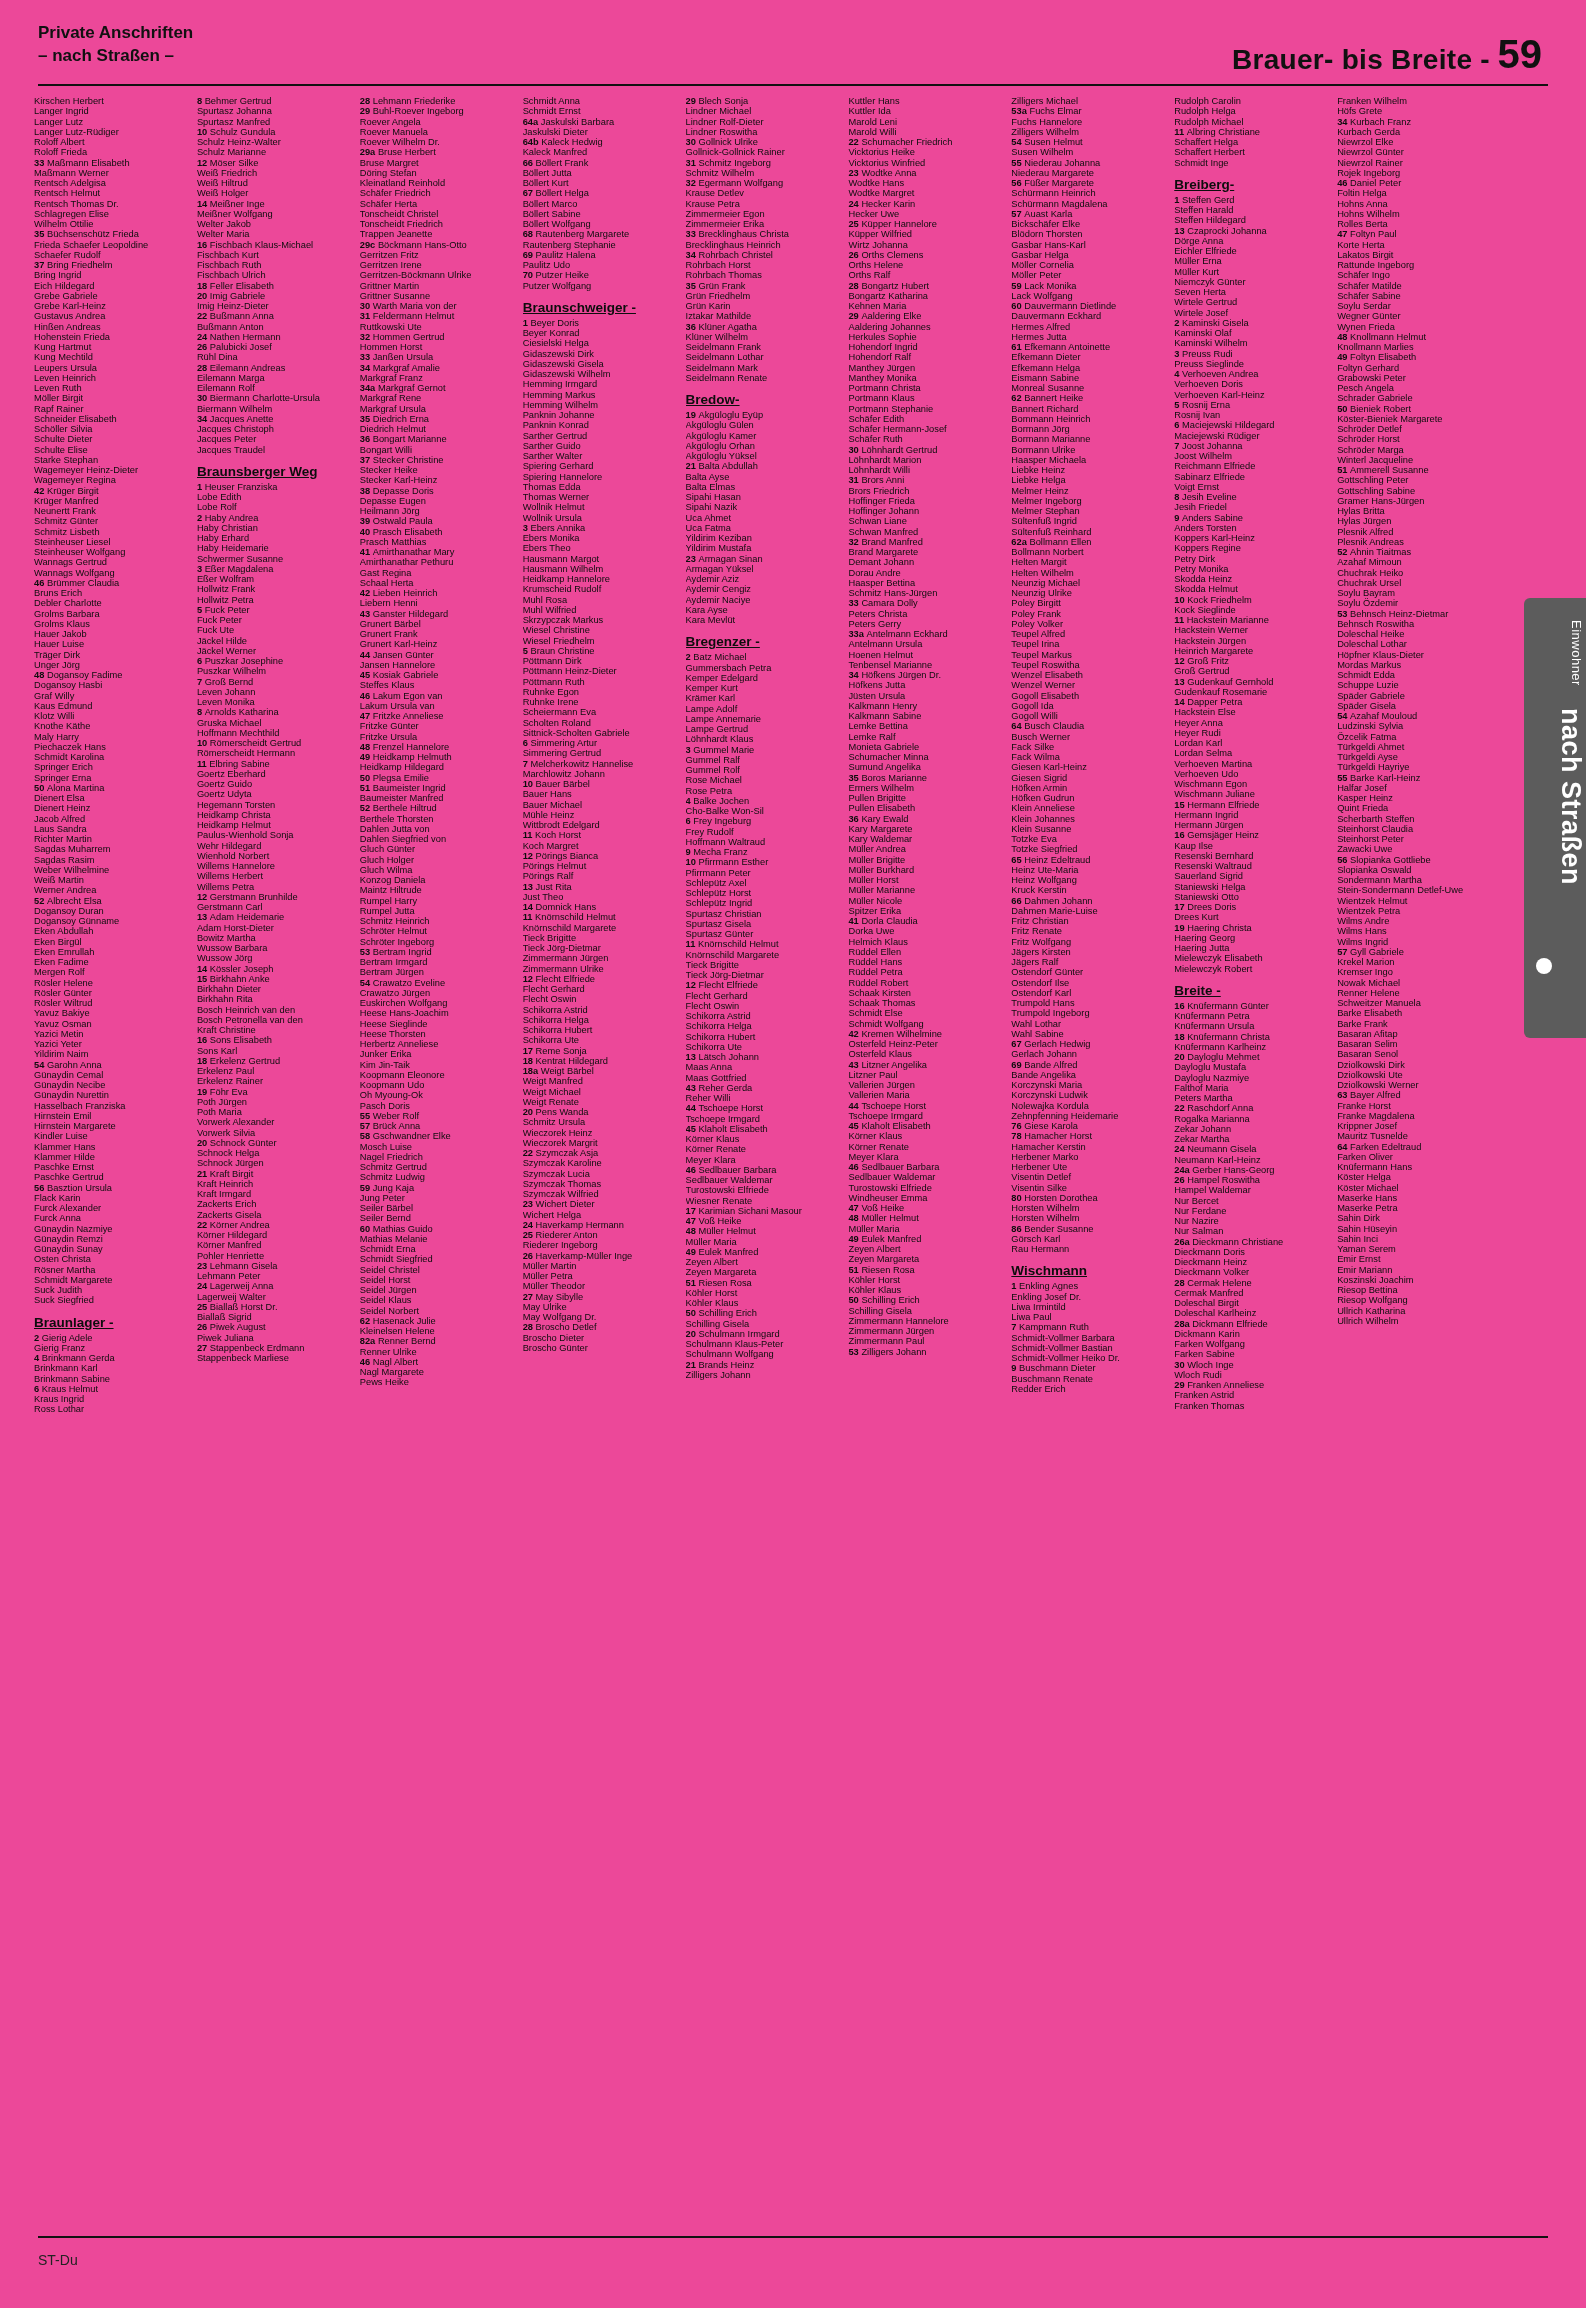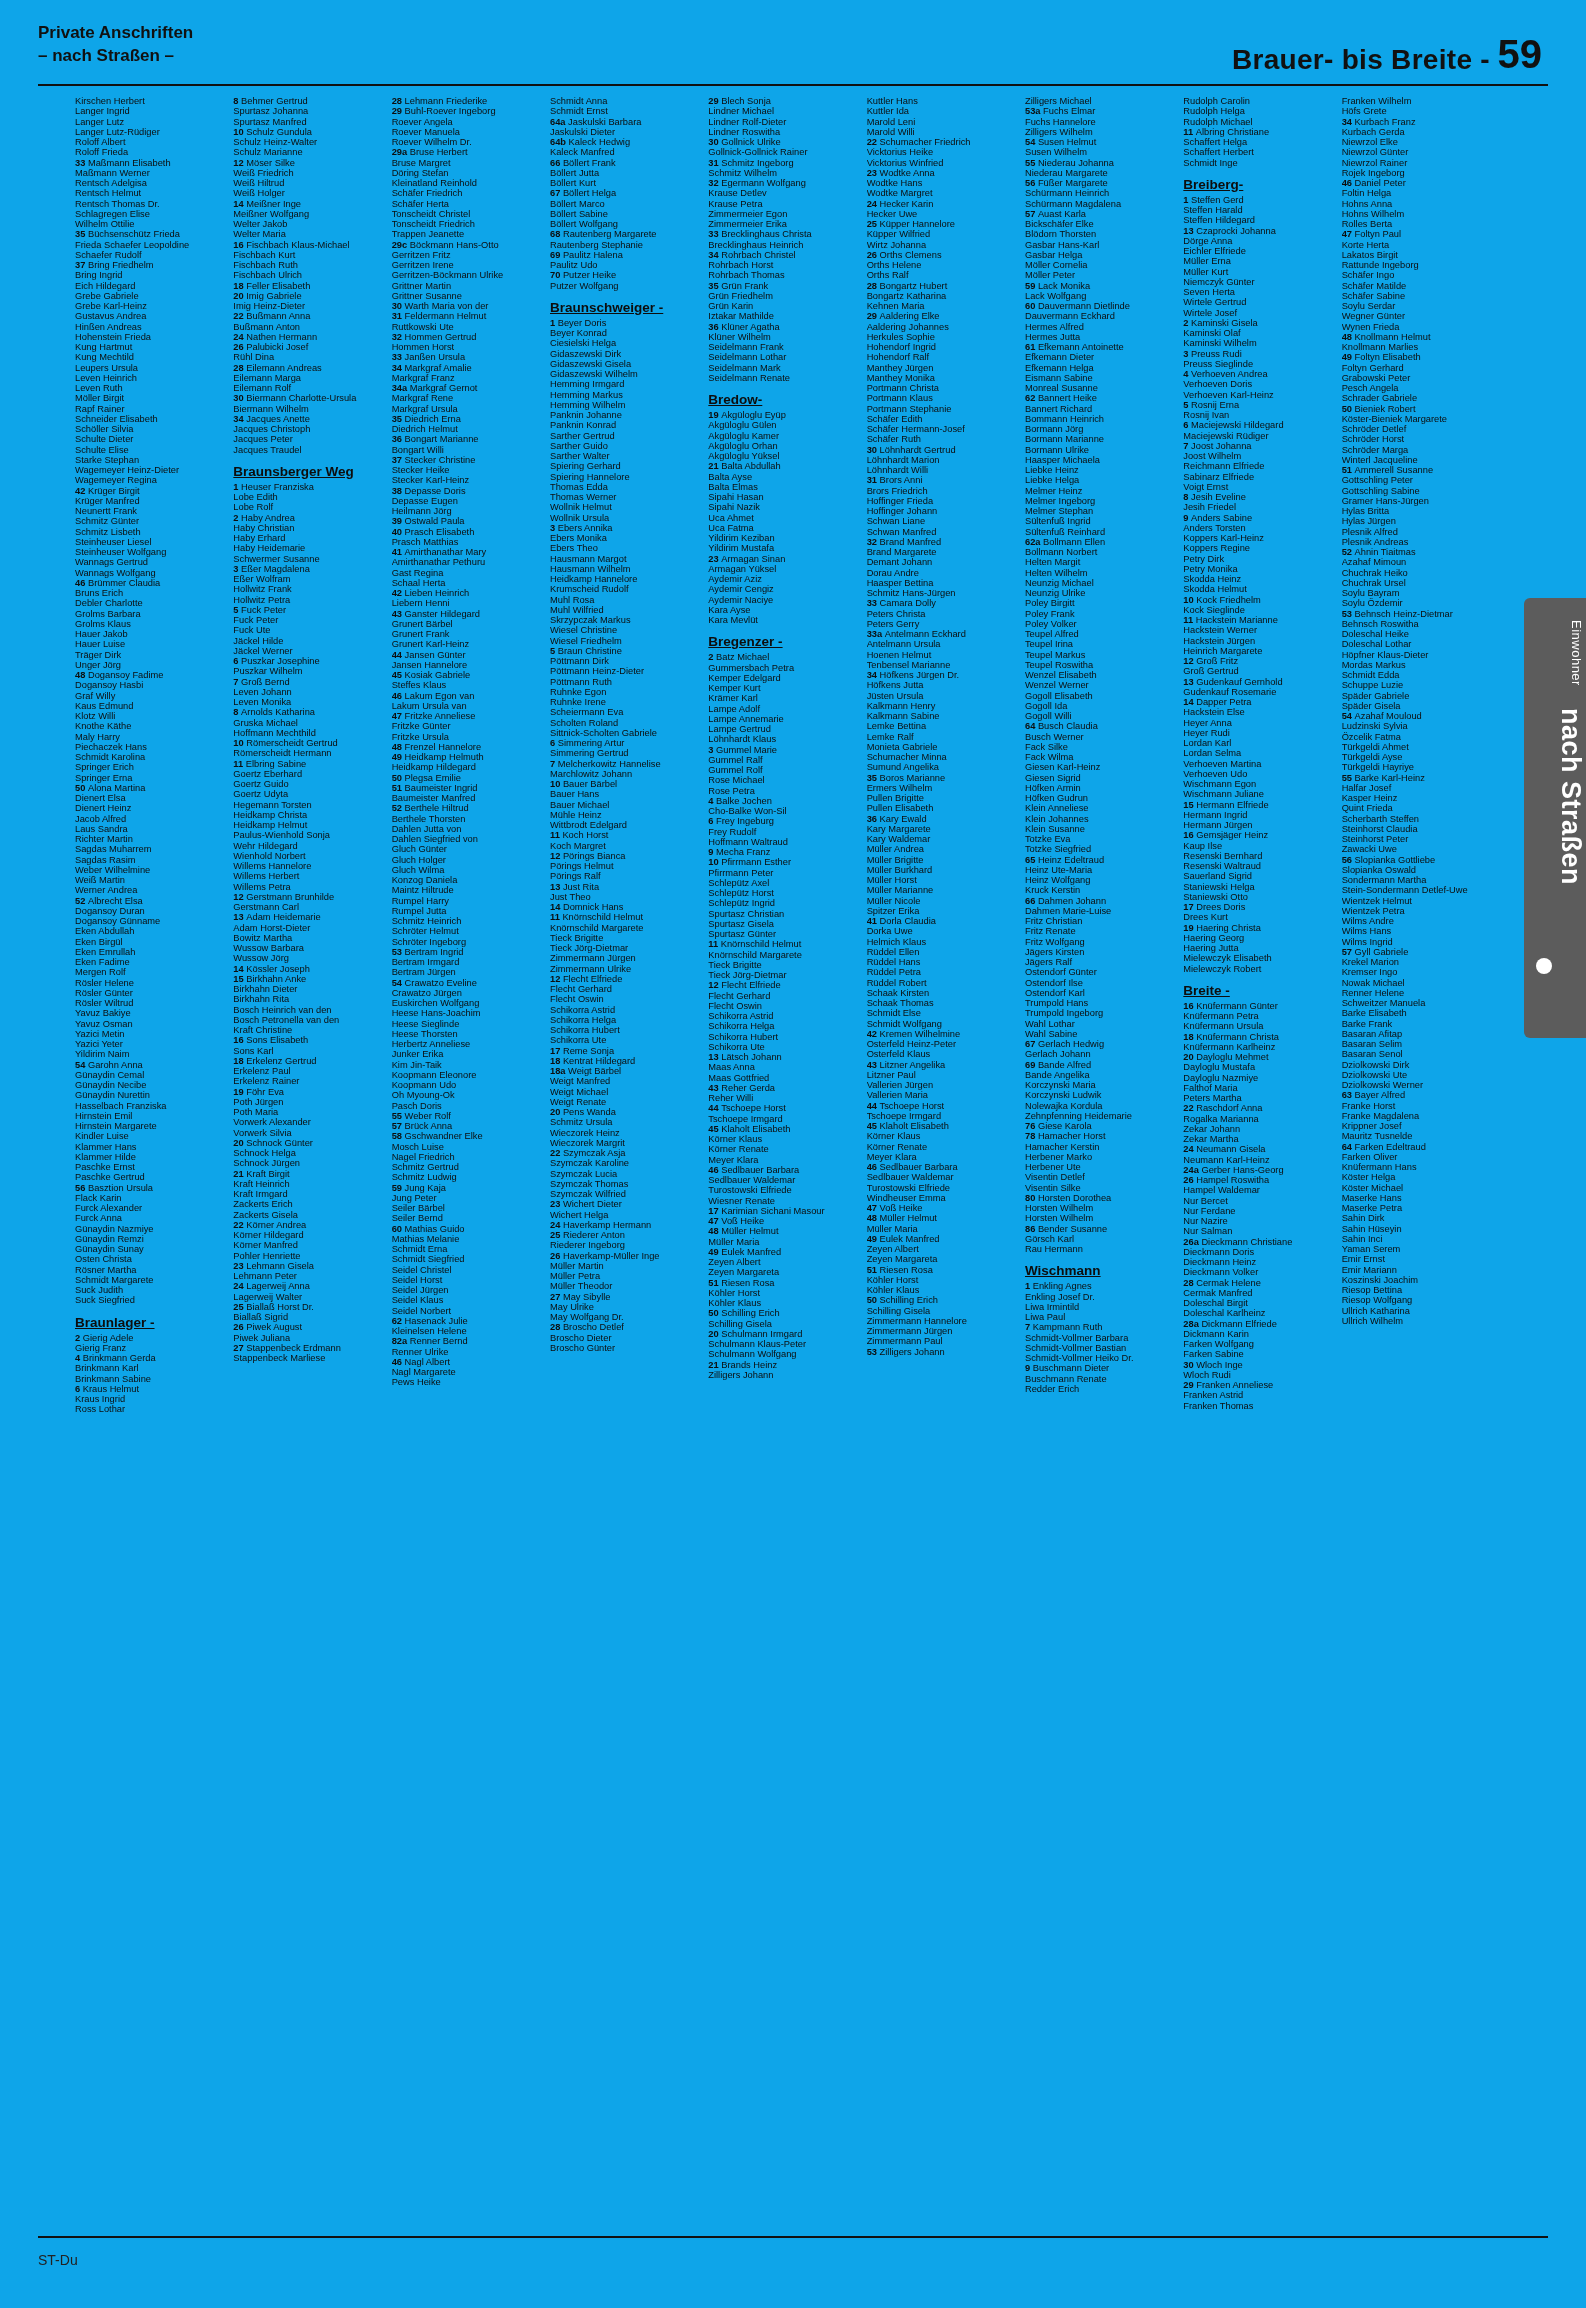--- a/index.html
+++ b/index.html
@@ -5,21 +5,21 @@
   html,body{margin:0;padding:0;background:#8c8c8c;}
   body{font-family:"Liberation Sans",sans-serif;}
   .page{
     position:relative;
     width:1586px;height:2308px;
     background:#ffffff;
     overflow:hidden;
   }
   .sheet{
     position:absolute;left:0;top:0;right:0;bottom:0;
-    background:#0ea5e9;
+    background:#ec4899;
   }
   
   .hdr{
     position:absolute;left:38px;top:22px;right:38px;height:60px;
   }
   .hdr-left{
     position:absolute;left:0;top:0;
     font-weight:bold;font-size:17px;color:#111;line-height:1.35;
   }
   .hdr-right{
@@ -56,21 +56,20 @@
   }
   .sidetab .dot{
     position:absolute;left:12px;top:360px;width:16px;height:16px;border-radius:50%;
     background:#fff;
   }
   
   .cols{
     position:absolute;left:34px;top:96px;right:86px;bottom:96px;
     display:flex;
     gap:0px;
-    margin-left:41px;
   }
   .col{
     flex:1 1 0;
     padding-right:5px;
     font-size:9.3px;
     line-height:10.25px;
     color:#0d0d0d;
     overflow:hidden;
   }
   .e{white-space:nowrap;overflow:hidden;text-overflow:clip;}

